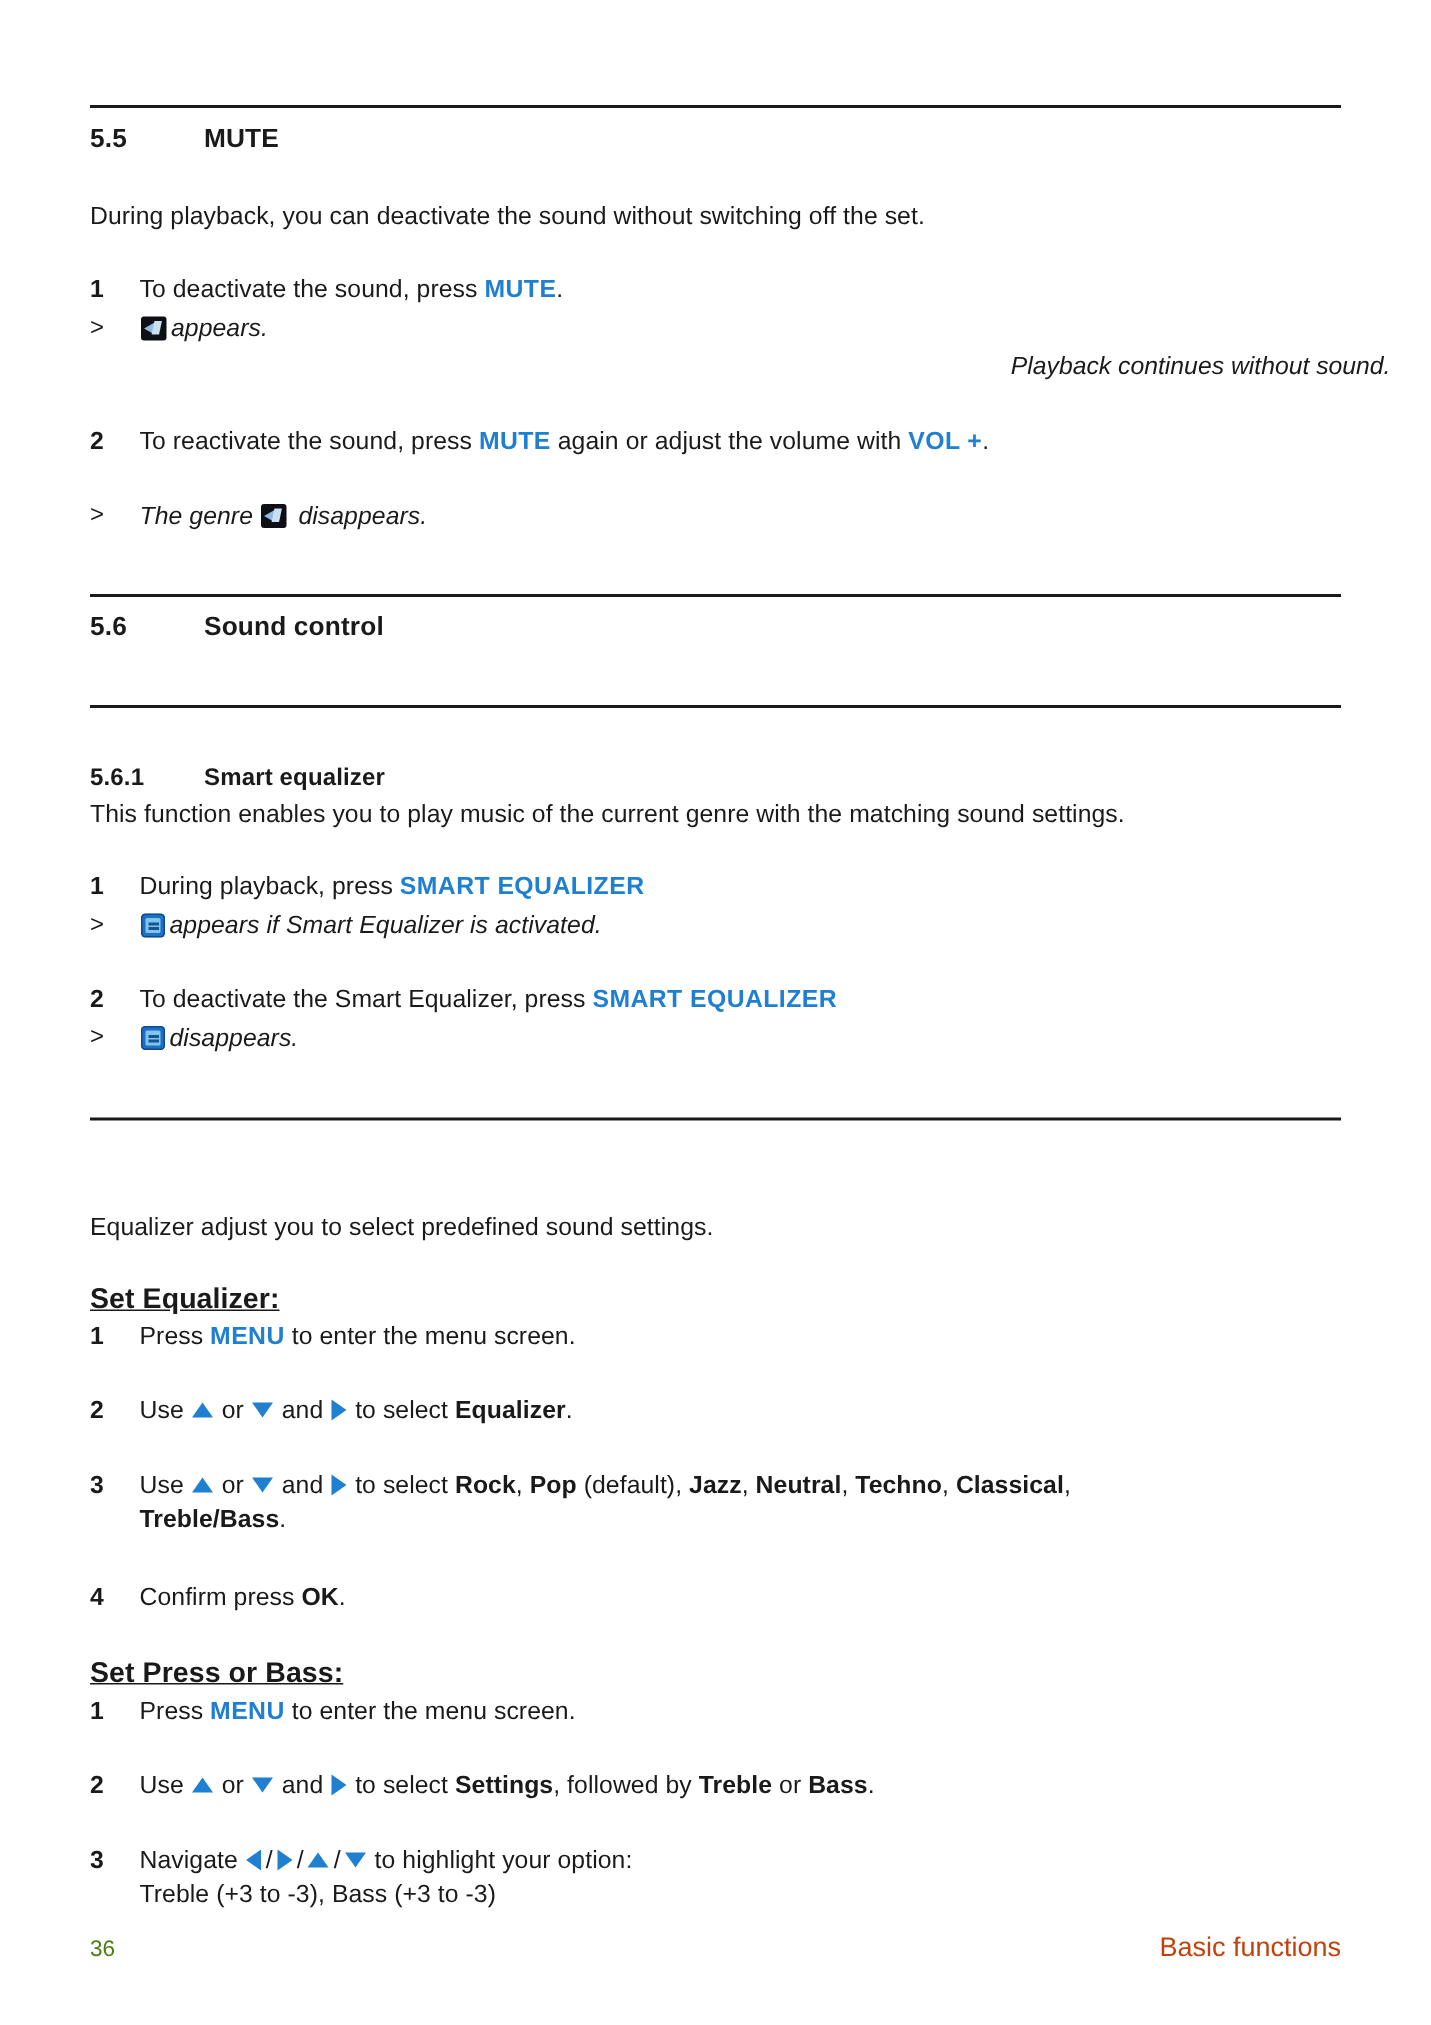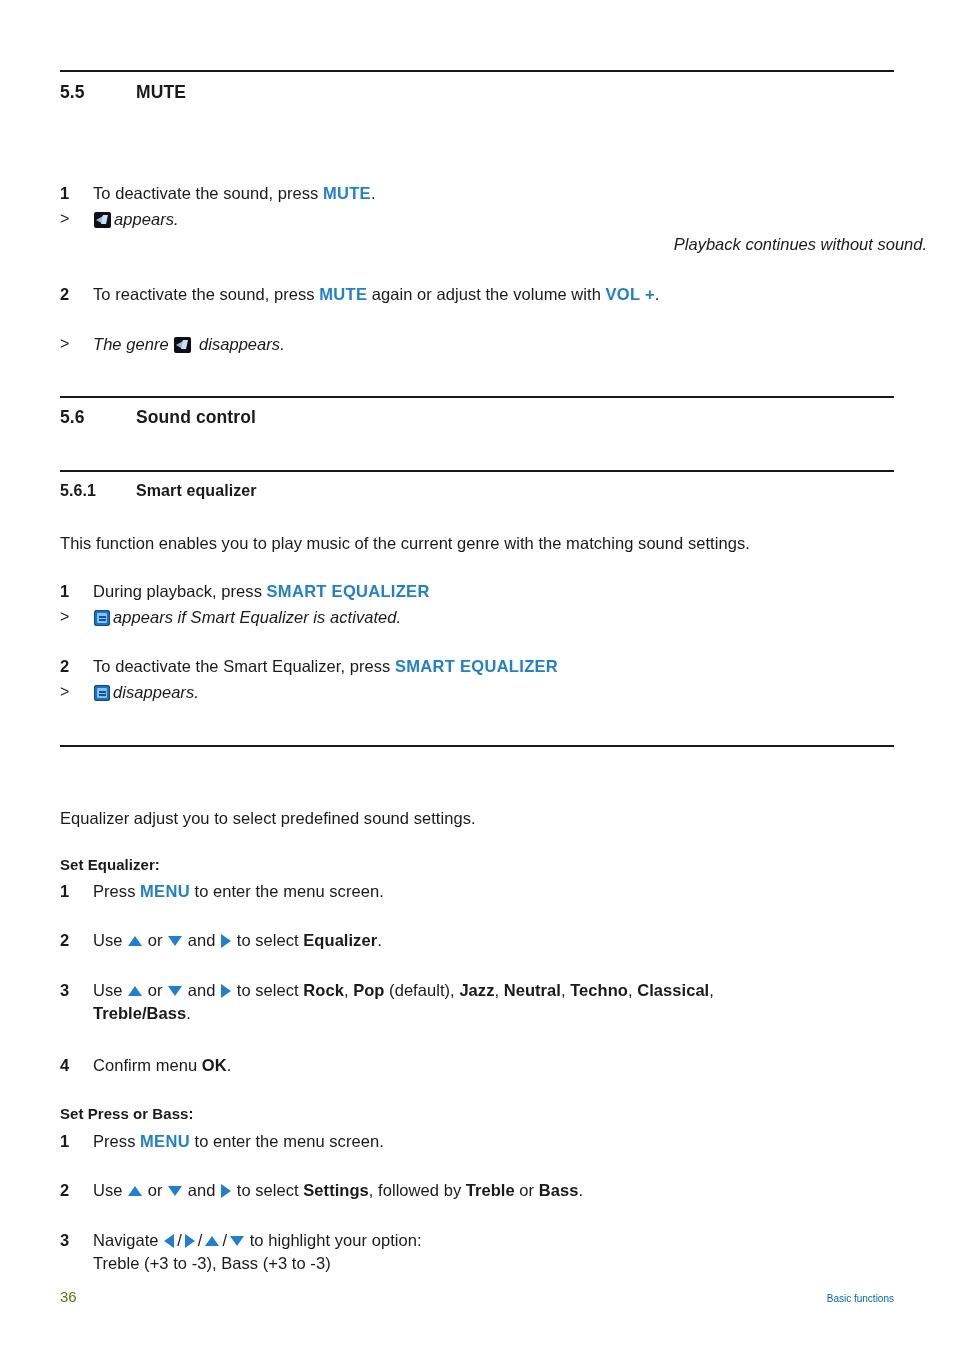--- a/index.html
+++ b/index.html
@@ -42,20 +42,21 @@
     align-items: baseline;
     font-weight: bold;
     letter-spacing: 0.1px;
   }
   .h-major {
     font-size: 17.5px;
   }
   .h-major .h-num { width: 76px; flex: none; }
   .h-minor {
     font-size: 16px;
+    margin-top: 28px;
   }
   .h-minor .h-num { width: 76px; flex: none; }
 
   
   .para {
     font-size: 16.5px;
     line-height: 1.35;
     letter-spacing: 0.05px;
   }
 
@@ -87,23 +88,24 @@
 
   b.k {
     font-weight: bold;
   }
   span.blue {
     color: #1f7fd1;
     font-weight: bold;
     letter-spacing: 0.3px;
   }
   .bold-lead {
-    font-size: 15px;
+    font-size: 19px;
     font-weight: bold;
     letter-spacing: 0.05px;
+    text-decoration: underline;
   }
 
   
   .icon-mute {
     display: inline-block;
     width: 17px;
     height: 16px;
     vertical-align: -3px;
     background: #0d0f14;
     border-radius: 2px;
@@ -192,36 +194,37 @@
     position: absolute;
     left: 60px;
     top: 1288px;
     width: 834px;
     display: flex;
     justify-content: space-between;
     align-items: baseline;
     font-size: 15px;
   }
   .footer .pageno { color: #4d7c0f; }
-  .footer .section-name { color: #0369a1; font-size: 10px; }
+  .footer .section-name { color: #c2410c; font-size: 18px; }
 </style>
 </head>
 <body>
 
 <div class="page">
 
   <div class="content" style="top:70px;">
     <div class="rule"></div>
   </div>
 
   <div class="content heading h-major" style="top:82px;">
     <span class="h-num">5.5</span>
     <span>MUTE</span>
   </div>
 
+  <div class="content para" style="top:133px;">During playback, you can deactivate the sound without switching off the set.</div>
 
   <div class="content step" style="top:182px;">
     <span class="marker">1</span>
     <span class="body"><span>To deactivate the sound, press </span><span class="blue">MUTE</span><span>.</span></span>
   </div>
 
   <div class="content step" style="top:208px;">
     <span class="marker gt">&gt;</span>
     <span class="body ital"><span class="icon-mute"></span><span>appears.</span></span>
   </div>
@@ -297,21 +300,21 @@
     <span class="body"><span>Use </span><span class="tri up"></span><span> or </span><span class="tri down"></span><span> and </span><span class="tri right"></span><span> to select </span><b class="k">Equalizer</b><span>.</span></span>
   </div>
 
   <div class="content step" style="top:979px;">
     <span class="marker">3</span>
     <span class="body"><span>Use </span><span class="tri up"></span><span> or </span><span class="tri down"></span><span> and </span><span class="tri right"></span><span> to select </span><b class="k">Rock</b>, <b class="k">Pop</b><span> (default)</span>, <b class="k">Jazz</b>, <b class="k">Neutral</b>, <b class="k">Techno</b>, <b class="k">Classical</b>,<br><b class="k">Treble/Bass</b><span>.</span></span>
   </div>
 
   <div class="content step" style="top:1054px;">
     <span class="marker">4</span>
-    <span class="body"><span>Confirm menu </span><b class="k">OK</b><span>.</span></span>
+    <span class="body"><span>Confirm press </span><b class="k">OK</b><span>.</span></span>
   </div>
 
   <div class="content bold-lead" style="top:1105px;">Set Press or Bass:</div>
 
   <div class="content step" style="top:1130px;">
     <span class="marker">1</span>
     <span class="body"><span>Press </span><span class="blue">MENU</span><span> to enter the menu screen.</span></span>
   </div>
 
   <div class="content step" style="top:1179px;">

